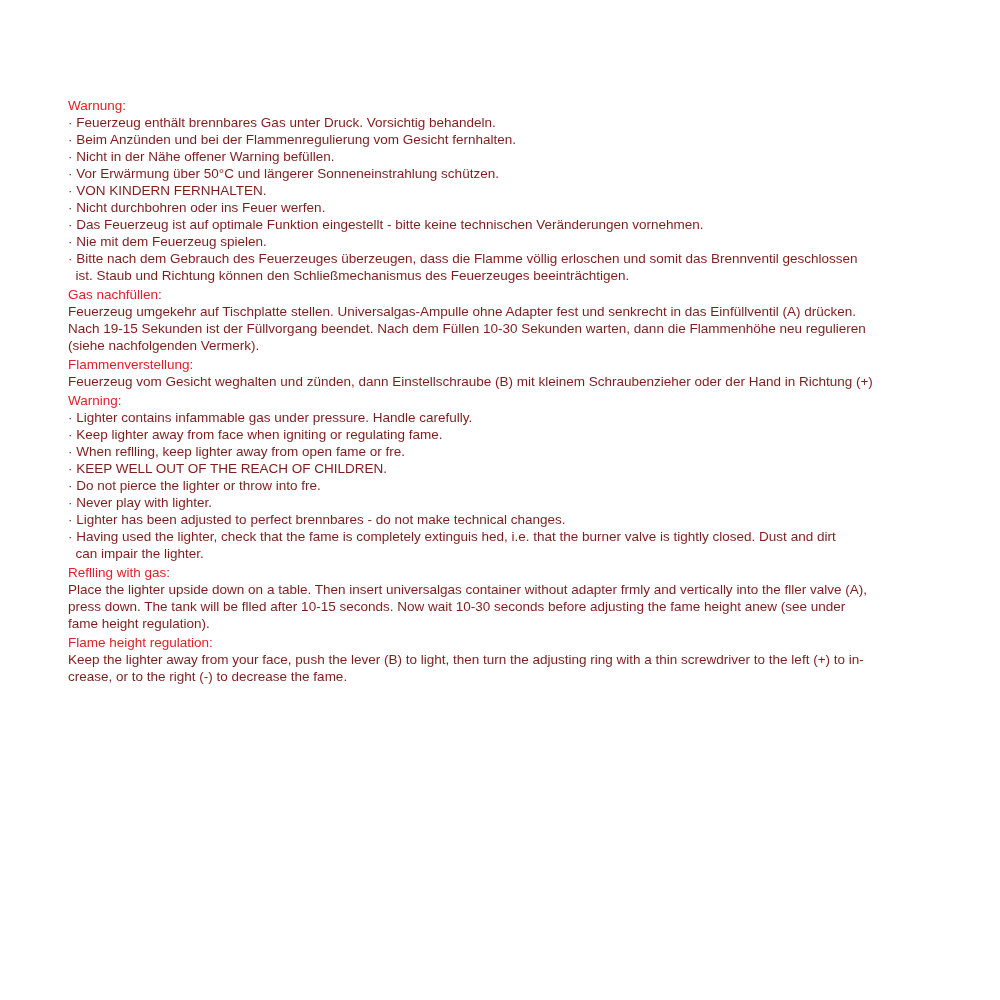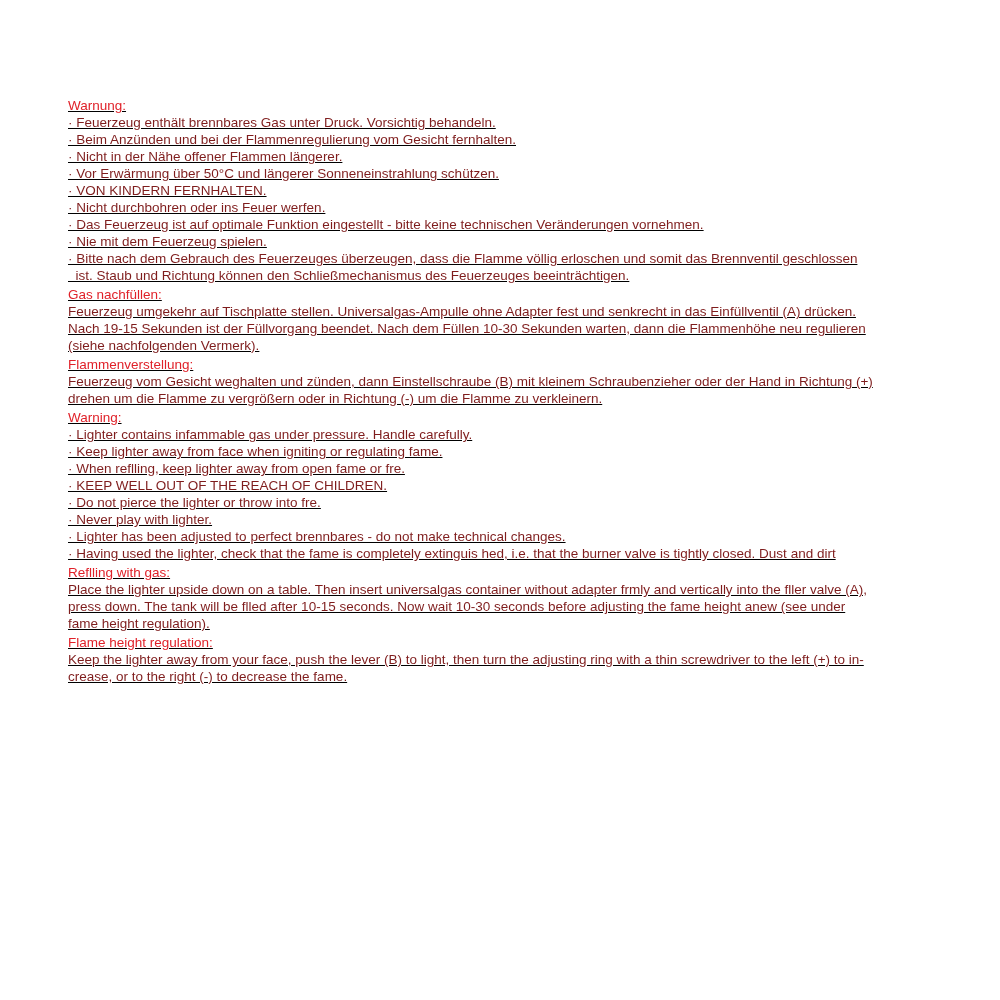--- a/index.html
+++ b/index.html
@@ -12,21 +12,20 @@
     height: 1000px;
     overflow: hidden;
     font-family: "Liberation Sans", "DejaVu Sans", sans-serif;
   }
   .page {
     box-sizing: border-box;
     width: 868px;
     height: 1000px;
     padding: 97px 60px 0 68px;
     background: #ffffff;
-    text-decoration: underline;
   }
   .doc-section {
     margin: 0 0 0 0;
   }
   .doc-section + .doc-section {
     margin-top: 2px;
   }
   .section-heading {
     color: #e02129;
     font-size: 13.5px;
@@ -42,50 +41,50 @@
 </style>
 </head>
 <body>
 
 <div class="page">
   <main id="doc-body">
       <section class="doc-section">
         <div class="section-heading">Warnung:</div>
         <div class="line">· Feuerzeug enthält brennbares Gas unter Druck. Vorsichtig behandeln.</div>
         <div class="line">· Beim Anzünden und bei der Flammenregulierung vom Gesicht fernhalten.</div>
-        <div class="line">· Nicht in der Nähe offener Flammen längerer.</div>
+        <div class="line">· Nicht in der Nähe offener Warning befüllen.</div>
         <div class="line">· Vor Erwärmung über 50°C und längerer Sonneneinstrahlung schützen.</div>
         <div class="line">· VON KINDERN FERNHALTEN.</div>
         <div class="line">· Nicht durchbohren oder ins Feuer werfen.</div>
         <div class="line">· Das Feuerzeug ist auf optimale Funktion eingestellt - bitte keine technischen Veränderungen vornehmen.</div>
         <div class="line">· Nie mit dem Feuerzeug spielen.</div>
         <div class="line">· Bitte nach dem Gebrauch des Feuerzeuges überzeugen, dass die Flamme völlig erloschen und somit das Brennventil geschlossen</div>
         <div class="line">  ist. Staub und Richtung können den Schließmechanismus des Feuerzeuges beeinträchtigen.</div>
       </section>
       <section class="doc-section">
         <div class="section-heading">Gas nachfüllen:</div>
         <div class="line">Feuerzeug umgekehr auf Tischplatte stellen. Universalgas-Ampulle ohne Adapter fest und senkrecht in das Einfüllventil (A) drücken.</div>
         <div class="line">Nach 19-15 Sekunden ist der Füllvorgang beendet. Nach dem Füllen 10-30 Sekunden warten, dann die Flammenhöhe neu regulieren</div>
         <div class="line">(siehe nachfolgenden Vermerk).</div>
       </section>
       <section class="doc-section">
         <div class="section-heading">Flammenverstellung:</div>
         <div class="line">Feuerzeug vom Gesicht weghalten und zünden, dann Einstellschraube (B) mit kleinem Schraubenzieher oder der Hand in Richtung (+)</div>
-        <div class="line">drehen um die Flamme zu vergrößern oder in Richtung (-) um die Flamme zu verkleinern.</div>
       </section>
       <section class="doc-section">
         <div class="section-heading">Warning:</div>
         <div class="line">· Lighter contains infammable gas under pressure. Handle carefully.</div>
         <div class="line">· Keep lighter away from face when igniting or regulating fame.</div>
         <div class="line">· When reflling, keep lighter away from open fame or fre.</div>
         <div class="line">· KEEP WELL OUT OF THE REACH OF CHILDREN.</div>
         <div class="line">· Do not pierce the lighter or throw into fre.</div>
         <div class="line">· Never play with lighter.</div>
         <div class="line">· Lighter has been adjusted to perfect brennbares - do not make technical changes.</div>
         <div class="line">· Having used the lighter, check that the fame is completely extinguis hed, i.e. that the burner valve is tightly closed. Dust and dirt</div>
+        <div class="line">  can impair the lighter.</div>
       </section>
       <section class="doc-section">
         <div class="section-heading">Reflling with gas:</div>
         <div class="line">Place the lighter upside down on a table. Then insert universalgas container without adapter frmly and vertically into the fller valve (A),</div>
         <div class="line">press down. The tank will be flled after 10-15 seconds. Now wait 10-30 seconds before adjusting the fame height anew (see under</div>
         <div class="line">fame height regulation).</div>
       </section>
       <section class="doc-section">
         <div class="section-heading">Flame height regulation:</div>
         <div class="line">Keep the lighter away from your face, push the lever (B) to light, then turn the adjusting ring with a thin screwdriver to the left (+) to in-</div>

